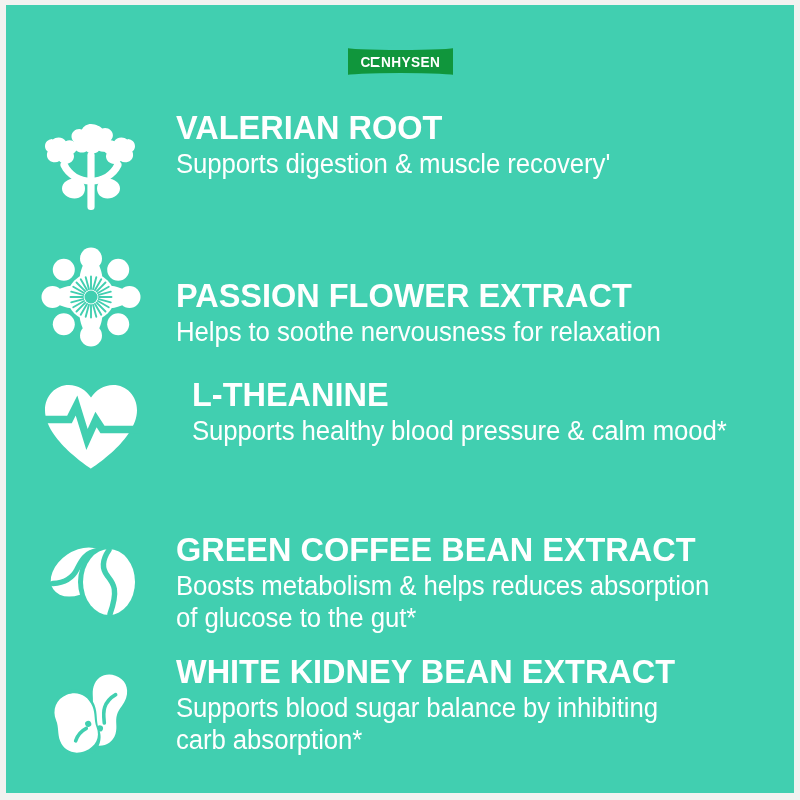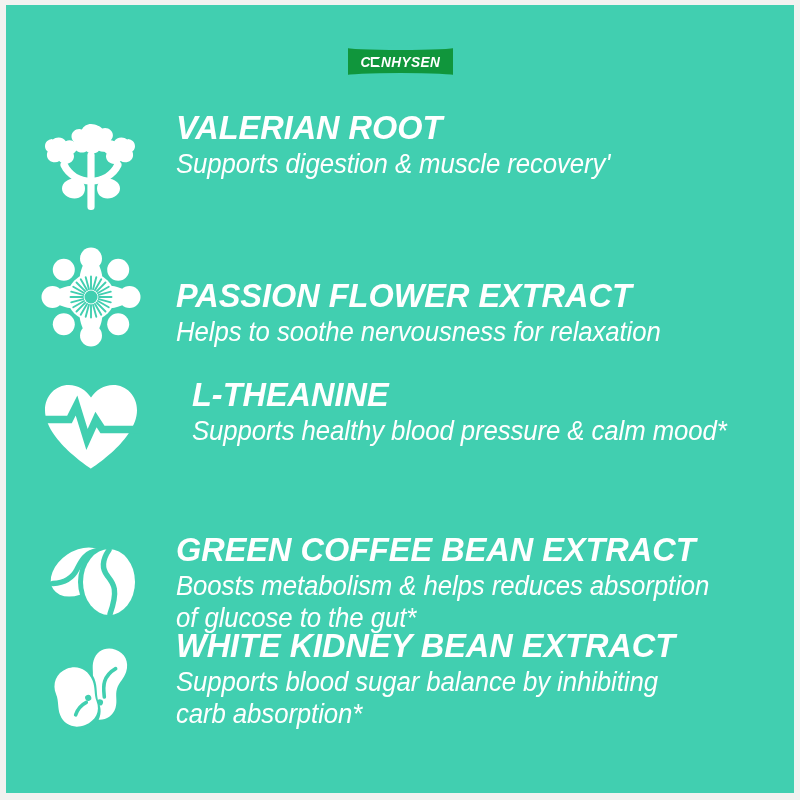--- a/index.html
+++ b/index.html
@@ -15,21 +15,20 @@
   }
 
   
   #infographic {
     position: relative;
     width: 800px;
     height: 800px;
     box-sizing: border-box;
     padding: 5px 6px 7px 6px;
     background: #f2f2f0;
-    font-style: italic;
   }
   #canvas {
     position: relative;
     width: 100%;
     height: 100%;
     background: #41cfb0;
     overflow: hidden;
   }
 
   
@@ -128,21 +127,21 @@
     transform-origin: left center;
     margin: 4px 0 0 0;
   }
   .item-desc .l2 { display: block; }
 
   
   #row-valerian        { top: 105px; justify-content: flex-end; }
   #row-passion         { top: 240px; align-items: flex-end; }
   #row-theanine        { top: 368px; }
   #row-greencoffee     { top: 519px; }
-  #row-kidneybean      { top: 619px; }
+  #row-kidneybean      { top: 645px; }
 
   
   #row-valerian    .icon-cell { padding-top: 2px;  }
   #row-passion     .icon-cell { padding-top: 0px;  }
   #row-theanine    .icon-cell { padding-top: 8px;  }
   #row-greencoffee .icon-cell { padding-top: 12px; }
   #row-kidneybean  .icon-cell { padding-top: 22px; }
 
   #row-theanine    .text-cell { padding-top: 4px; margin-left: 16px; }
   #row-greencoffee .text-cell { padding-top: 8px; }

